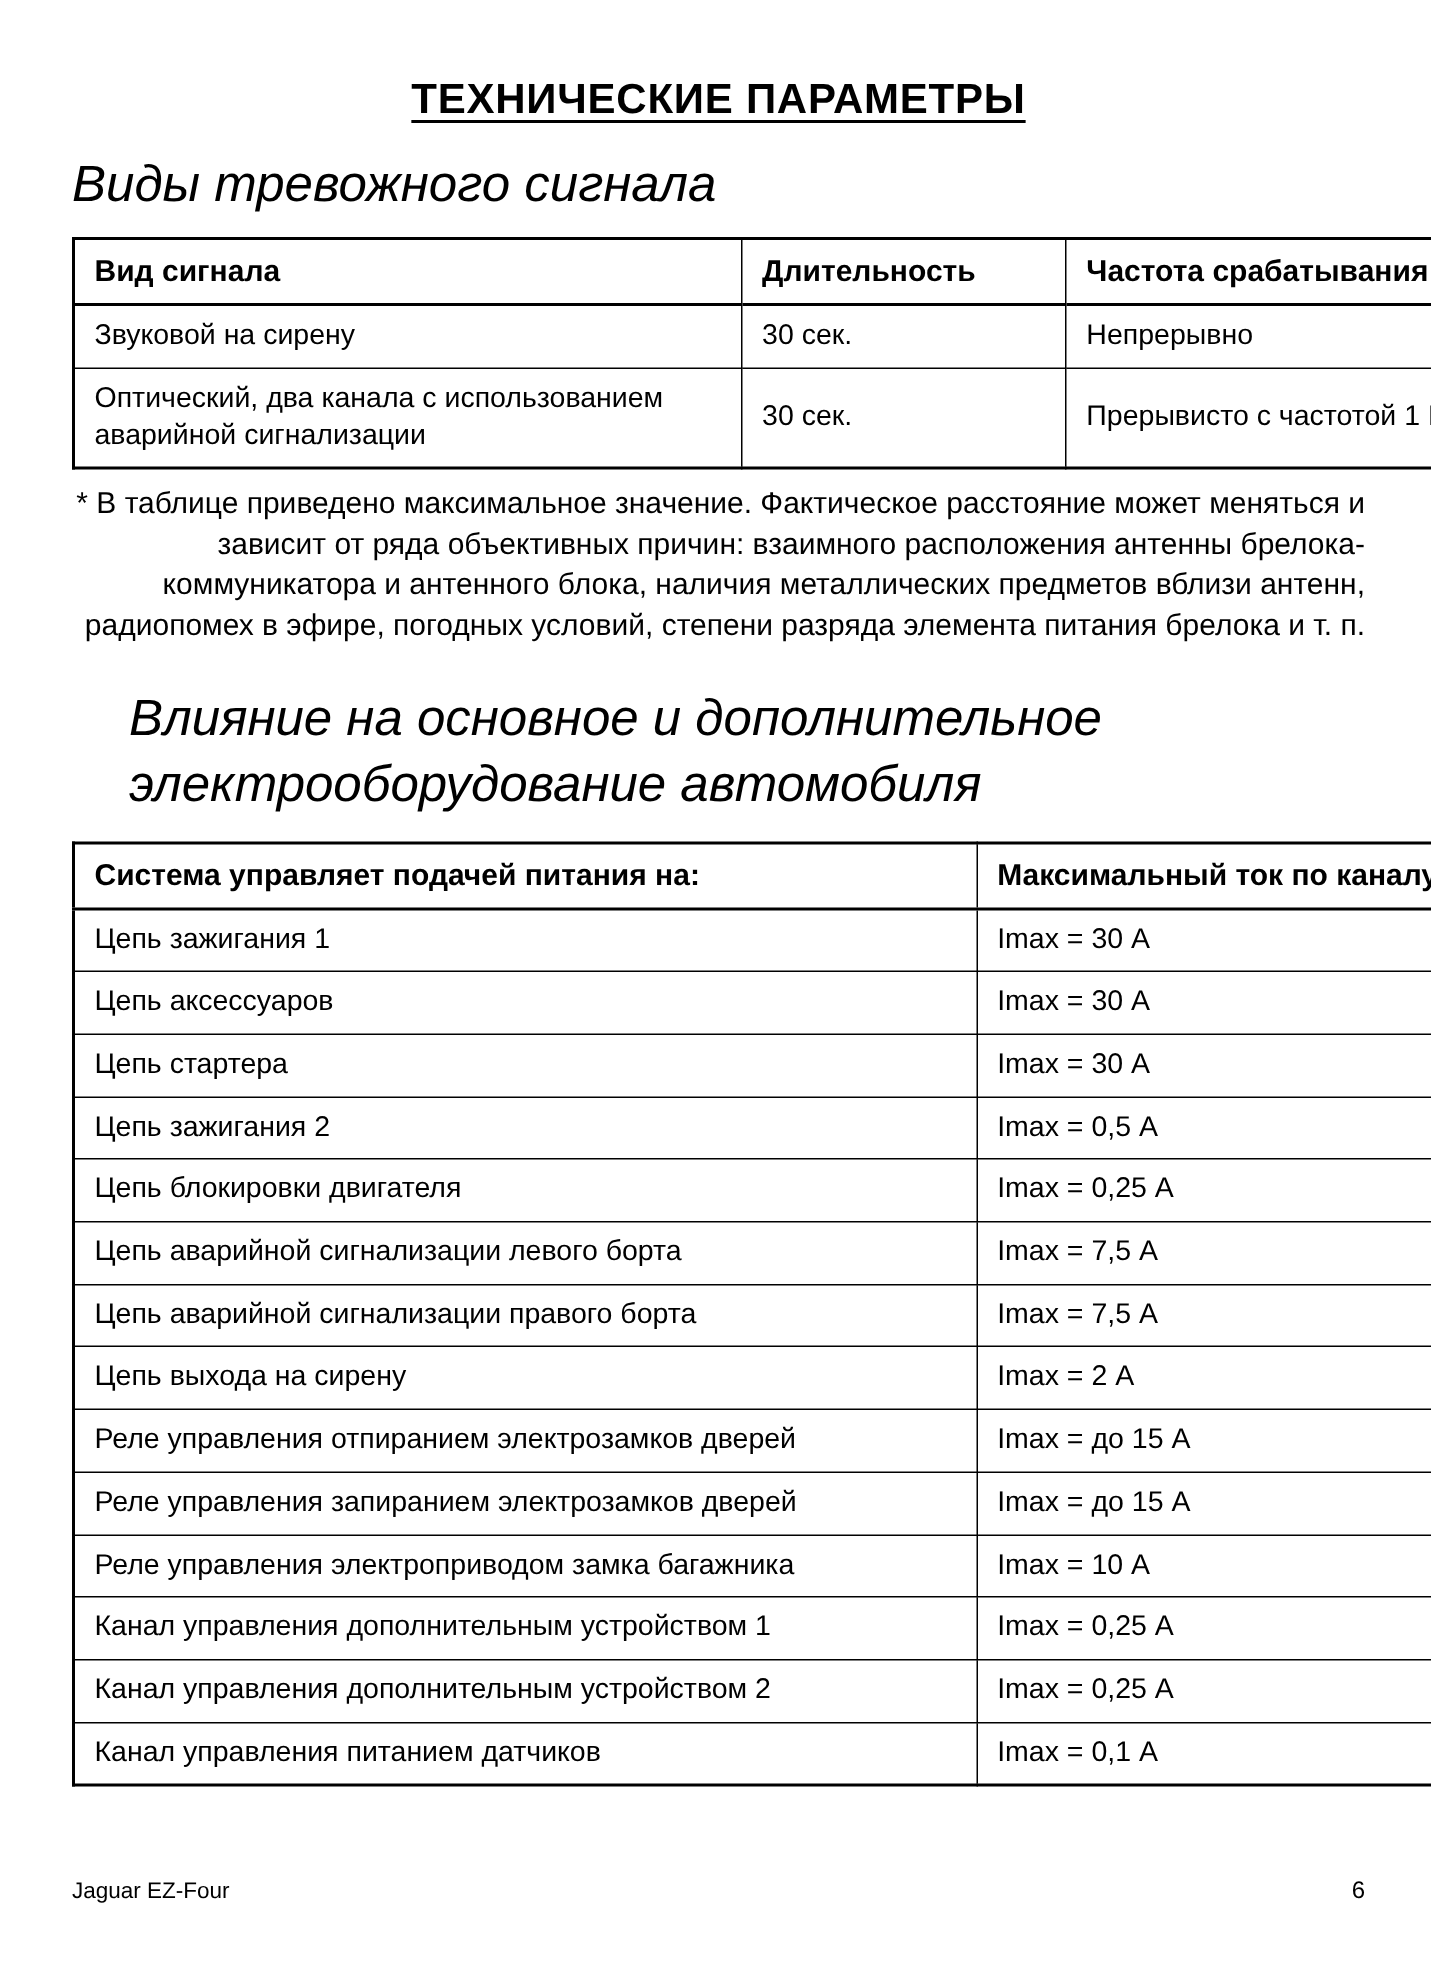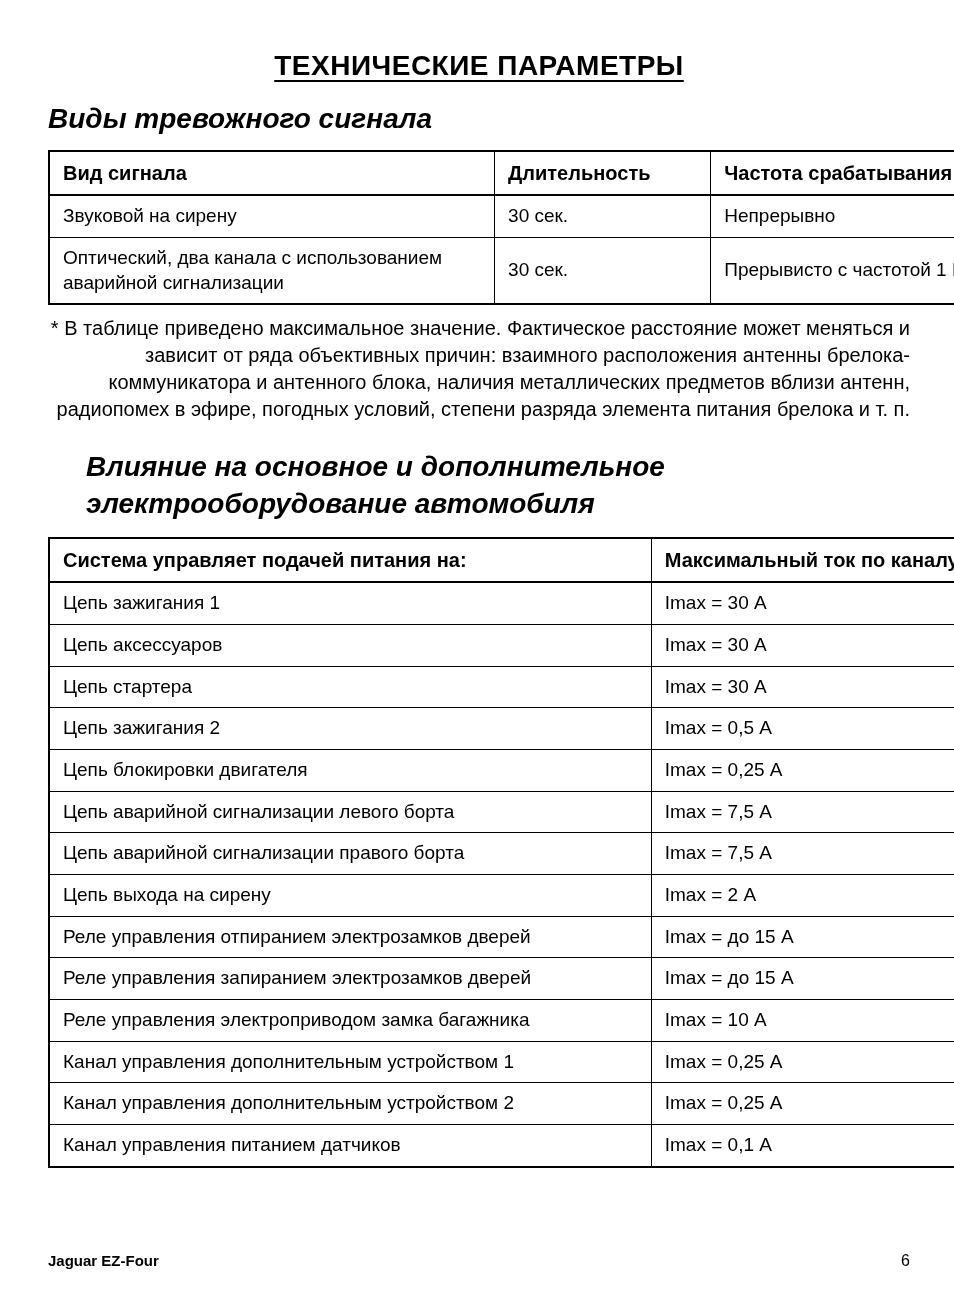--- a/index.html
+++ b/index.html
@@ -27,22 +27,22 @@
     font-size: 28px;
     font-weight: bold;
     line-height: 1.25;
     text-decoration: underline;
     text-underline-offset: 5px;
     text-decoration-thickness: 2px;
     letter-spacing: 0.5px;
   }
   .section-heading {
     font-style: italic;
-    font-weight: bold;
-    font-size: 28px;
+    font-weight: normal;
+    font-size: 34px;
     line-height: 1.3;
     margin: 18px 0 13px 0;
   }
   .section-heading.second {
     margin-top: 26px;
     margin-bottom: 15px;
     margin-left: 38px;
   }
   table.doc-table {
     width: 946px;
@@ -85,21 +85,21 @@
     position: absolute;
     left: 48px;
     top: 1252px;
     width: 862px;
     display: flex;
     align-items: baseline;
     font-size: 15px;
   }
   .footer .footer-left {
     flex: 1;
-    font-weight: bold;
+    font-weight: normal;
     text-align: left;
   }
   .footer .footer-center {
     flex: 0 0 auto;
     font-weight: normal;
     font-size: 16px;
     text-align: center;
   }
   .footer .footer-right {
     flex: 1;

